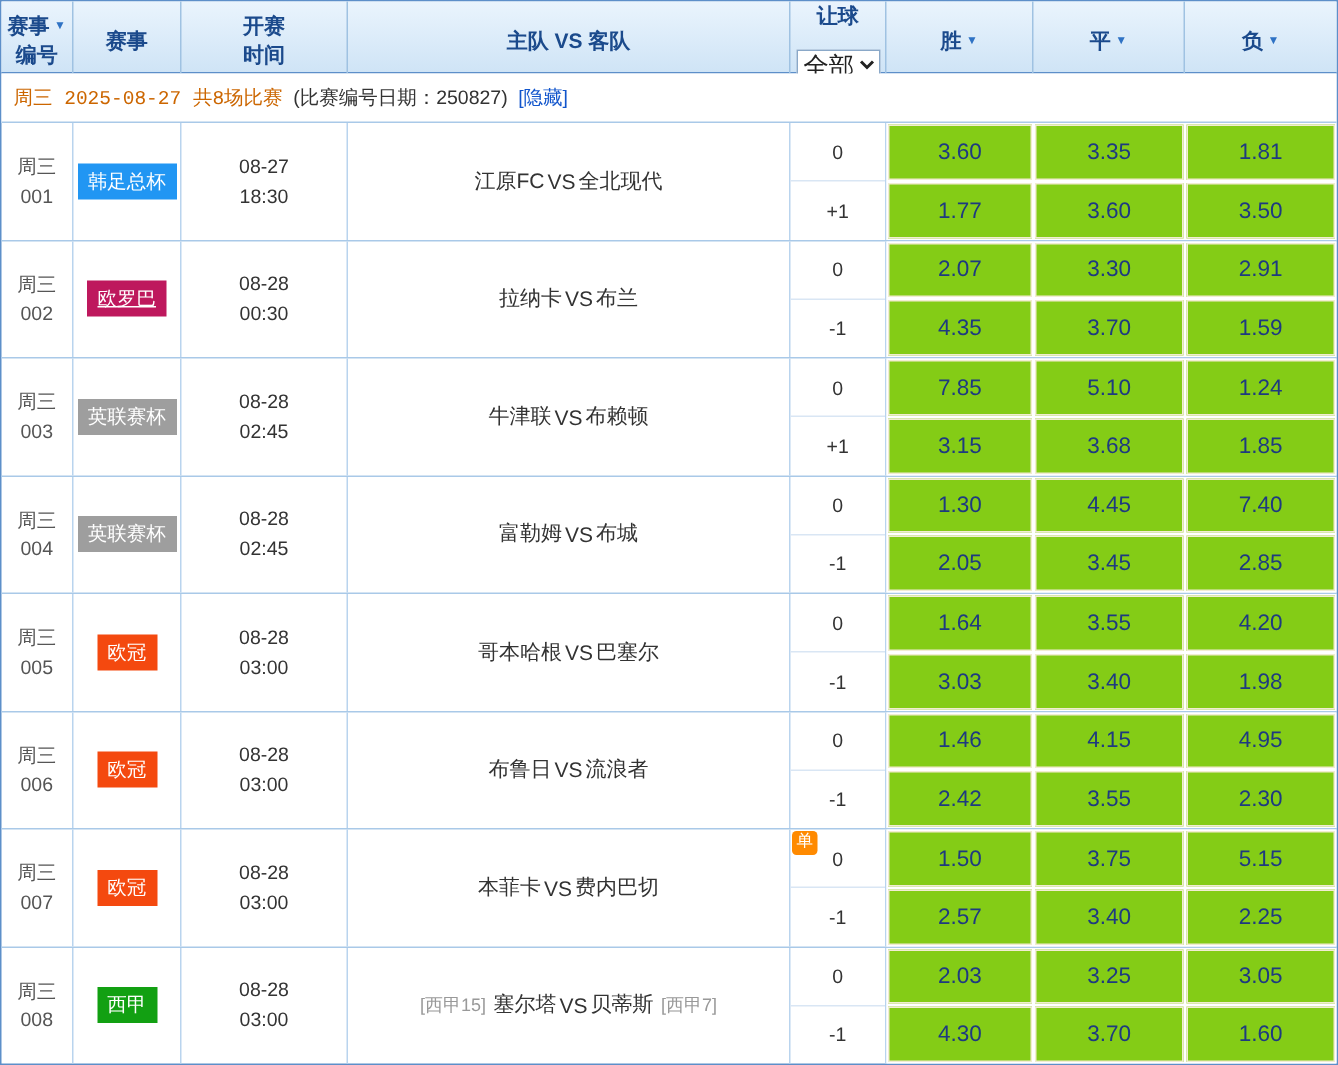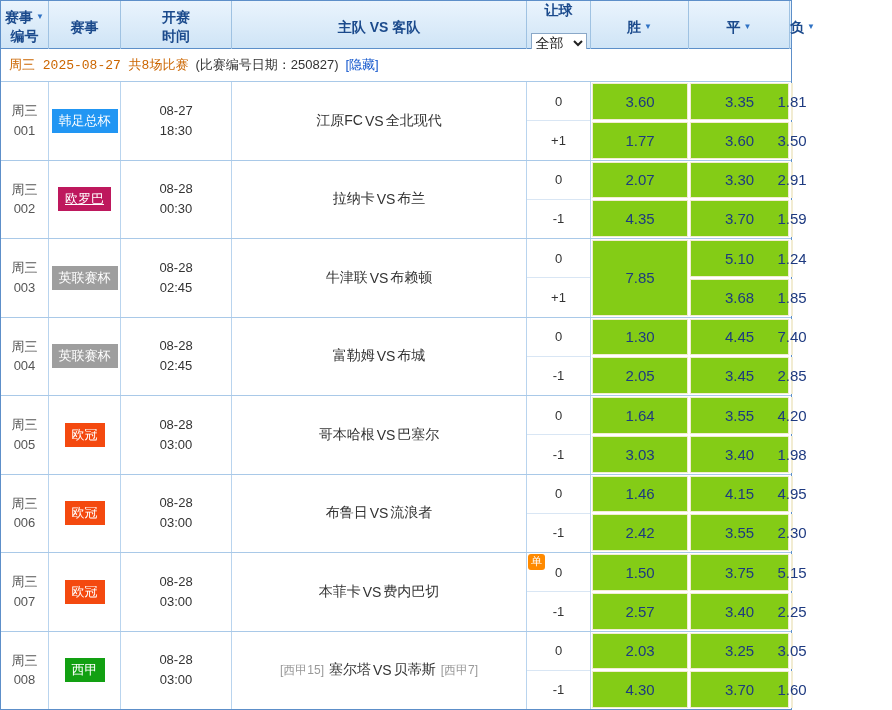--- a/index.html
+++ b/index.html
@@ -1,24 +1,24 @@
 <!DOCTYPE html>
 <html><head>
 <meta charset="utf-8">
 <style>
   * { margin:0; padding:0; box-sizing:border-box; }
   body { font-family:"Liberation Sans","DejaVu Sans",sans-serif; background:#fff; }
-  .table { width:792px; height:710px; border:1px solid #5d8fc9; display:flex; flex-direction:column; background:#fff; }
+  .table { width:892px; height:710px; border:1px solid #5d8fc9; display:flex; flex-direction:column; background:#fff; }
   .grid8 { display:grid; grid-template-columns:48px 72px 111px 295px 64px 98px 101px 1fr; }
   .header { height:48px; background:linear-gradient(#eaf4fd,#cfe4f6); border-bottom:1px solid #5d8fc9; flex:none; }
   .hcell { display:flex; flex-direction:column; align-items:center; justify-content:center; color:#1b4a8c; font-size:14px; font-weight:bold; border-right:1px solid #9fc2e2; line-height:1.35; }
   .hcell:last-child { border-right:none; }
   .hline { display:flex; align-items:center; justify-content:center; }
   .arr { color:#2f72c4; font-size:8px; margin-left:3px; font-weight:normal; }
-  .hsel { font-size:14px; height:20px; width:56px; margin-top:13px; border:1px solid #8aa8c8; background:#fff; color:#222; }
+  .hsel { font-size:17px; height:20px; width:56px; margin-top:13px; border:1px solid #8aa8c8; background:#fff; color:#222; }
   .sortable { cursor:pointer; }
   .subheader { height:33px; flex:none; display:flex; align-items:center; padding-left:8px; font-size:13px; border-bottom:1px solid #a9c9e8; background:#fff; gap:7px; }
   .sub-date { color:#c60;font-family:Liberation Mono, monospace; }
   .sub-id { color:#333; }
   .sub-hide { color:#15c; cursor:pointer; }
   .matches { flex:1; display:flex; flex-direction:column; }
   .match-row { flex:1; border-bottom:1px solid #a9c9e8; }
   .match-row:last-child { border-bottom:none; }
   .cell { border-right:1px solid #b9d4ee; display:flex; align-items:center; justify-content:center; min-width:0; }
   .c-no { flex-direction:column; color:#555; font-size:13px; line-height:1.5; }
@@ -175,20 +175,21 @@
           <span class="team">牛津联</span>
           <span class="vs">VS</span>
           <span class="team">布赖顿</span>
         </div>
         <div class="cell c-handicap">
           <div class="h-sub">0</div>
           <div class="h-sub">+1</div>
         </div>
         <div class="cell c-odds">
           <div class="odd">7.85</div>
+          <div class="odd">3.15</div>
         </div>
         <div class="cell c-odds">
           <div class="odd">5.10</div>
           <div class="odd">3.68</div>
         </div>
         <div class="cell c-odds">
           <div class="odd">1.24</div>
           <div class="odd">1.85</div>
         </div>
       </div>

